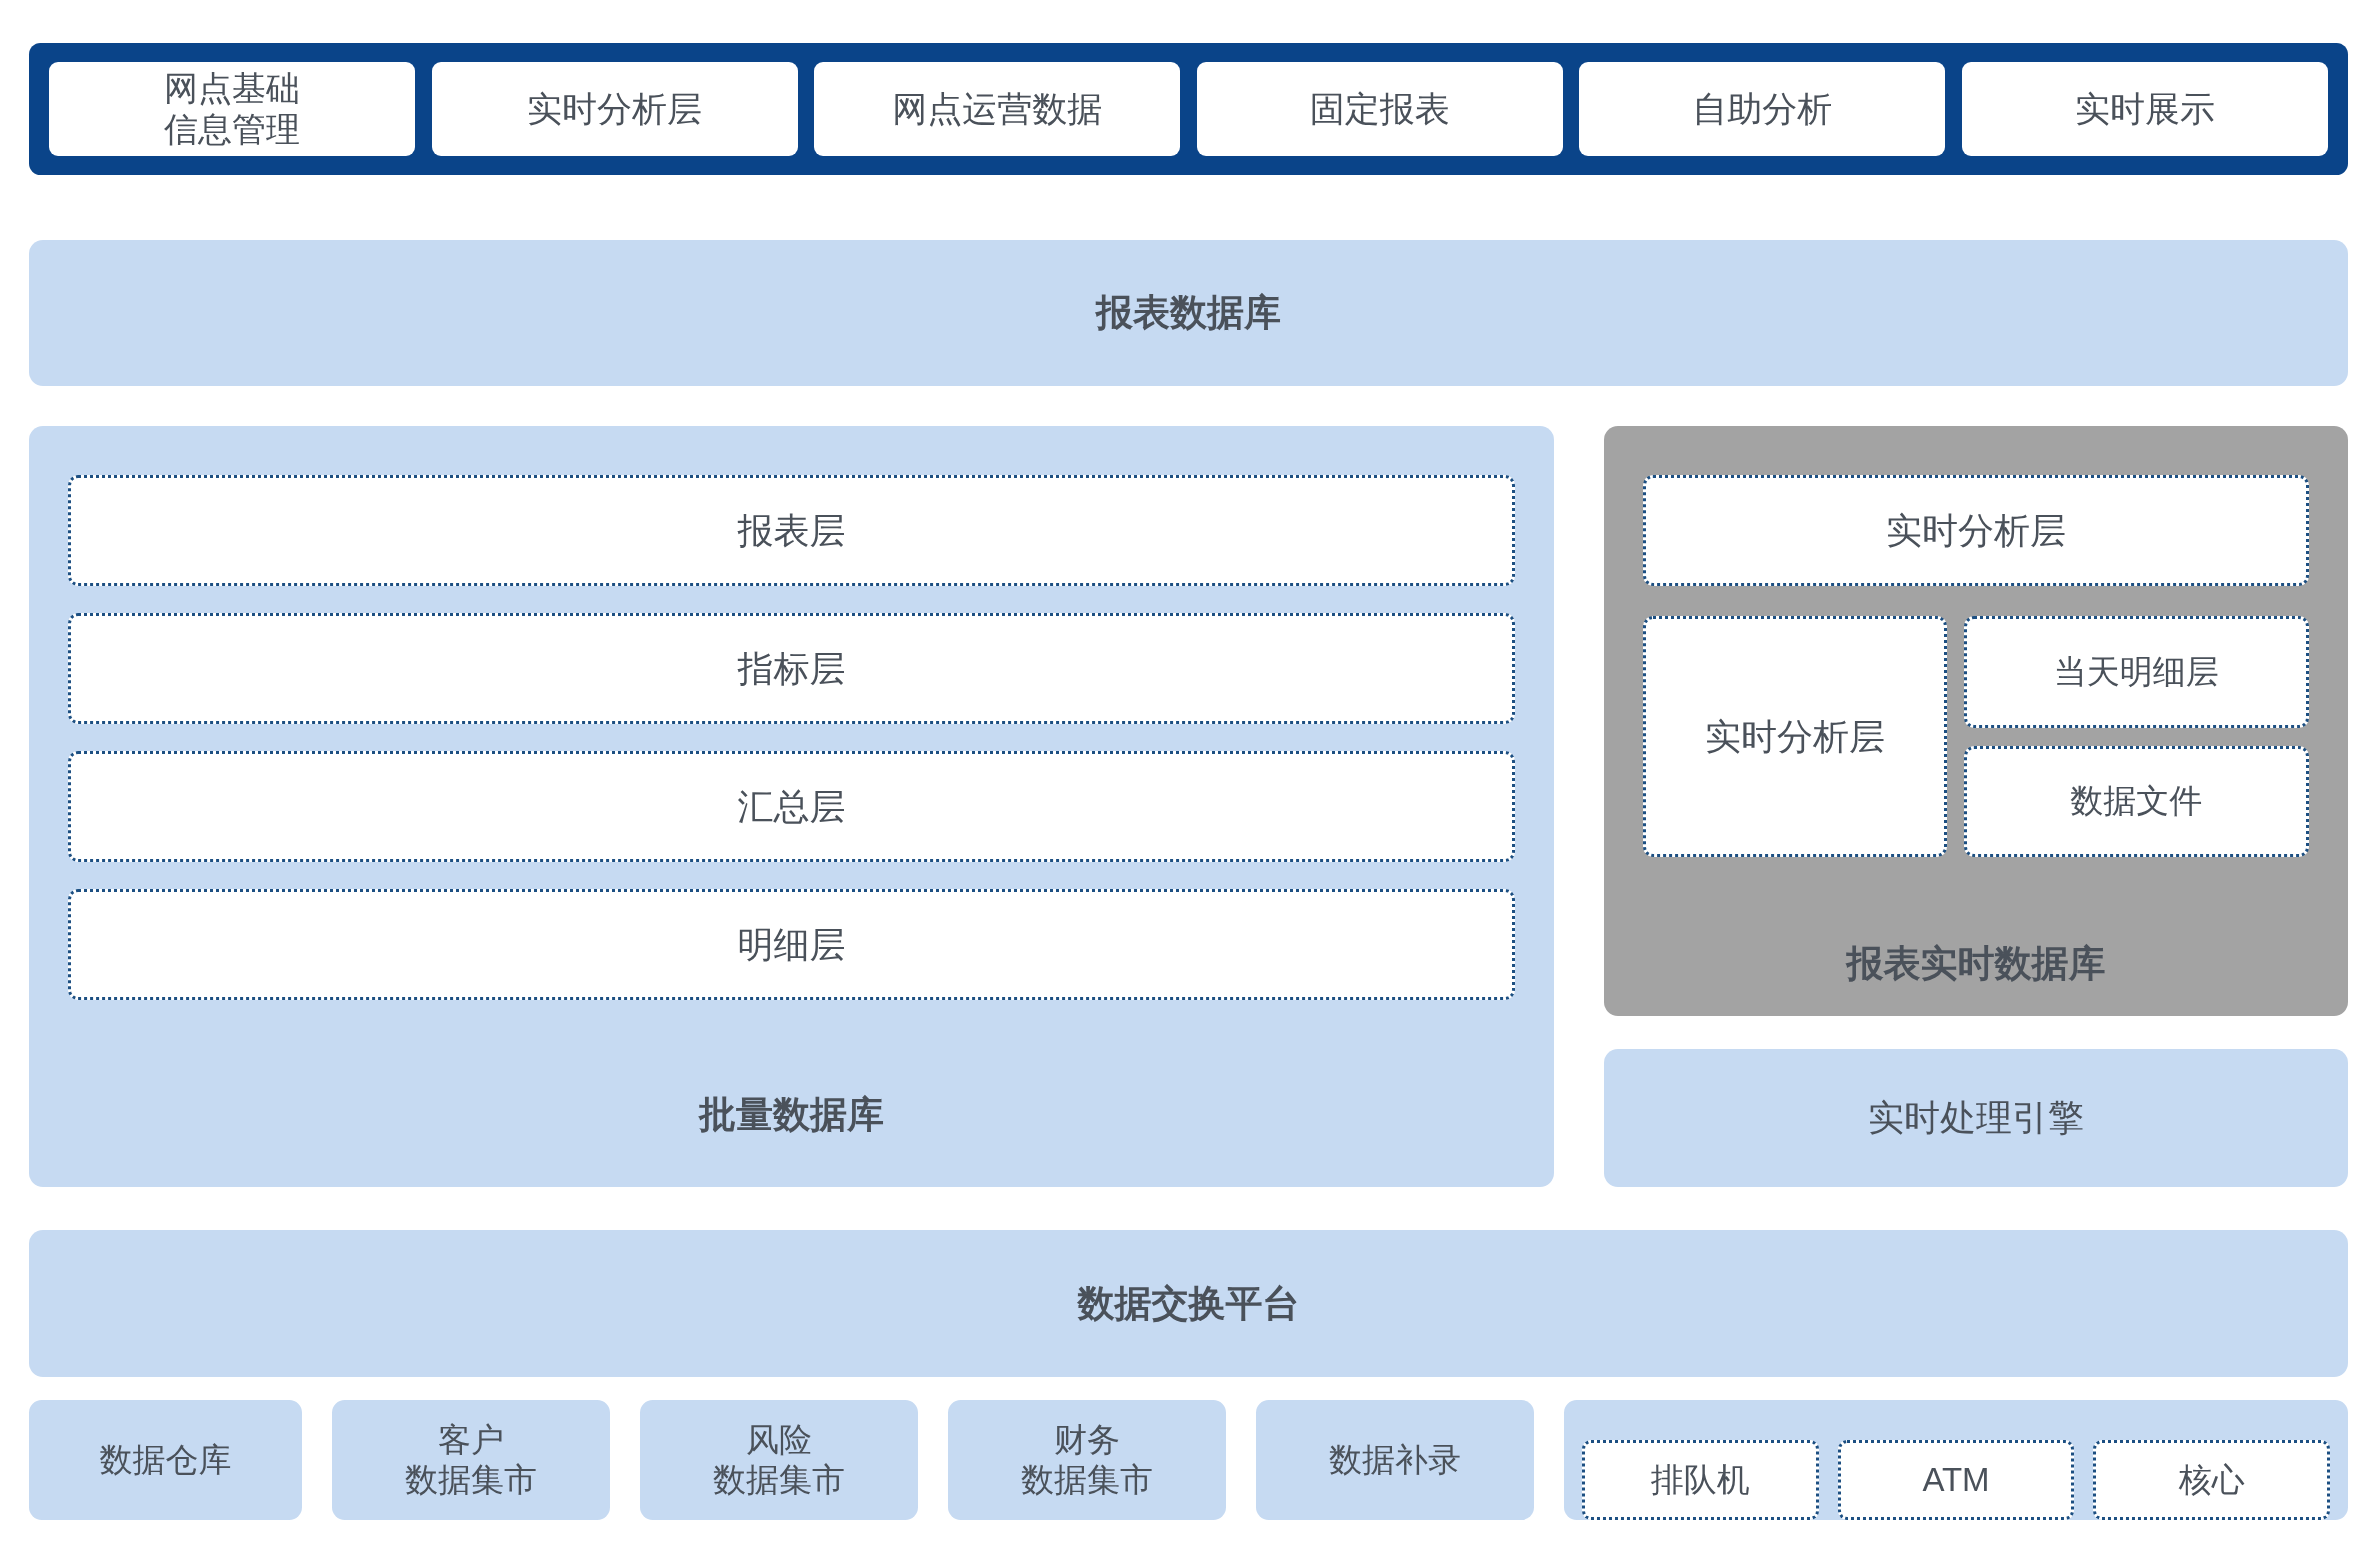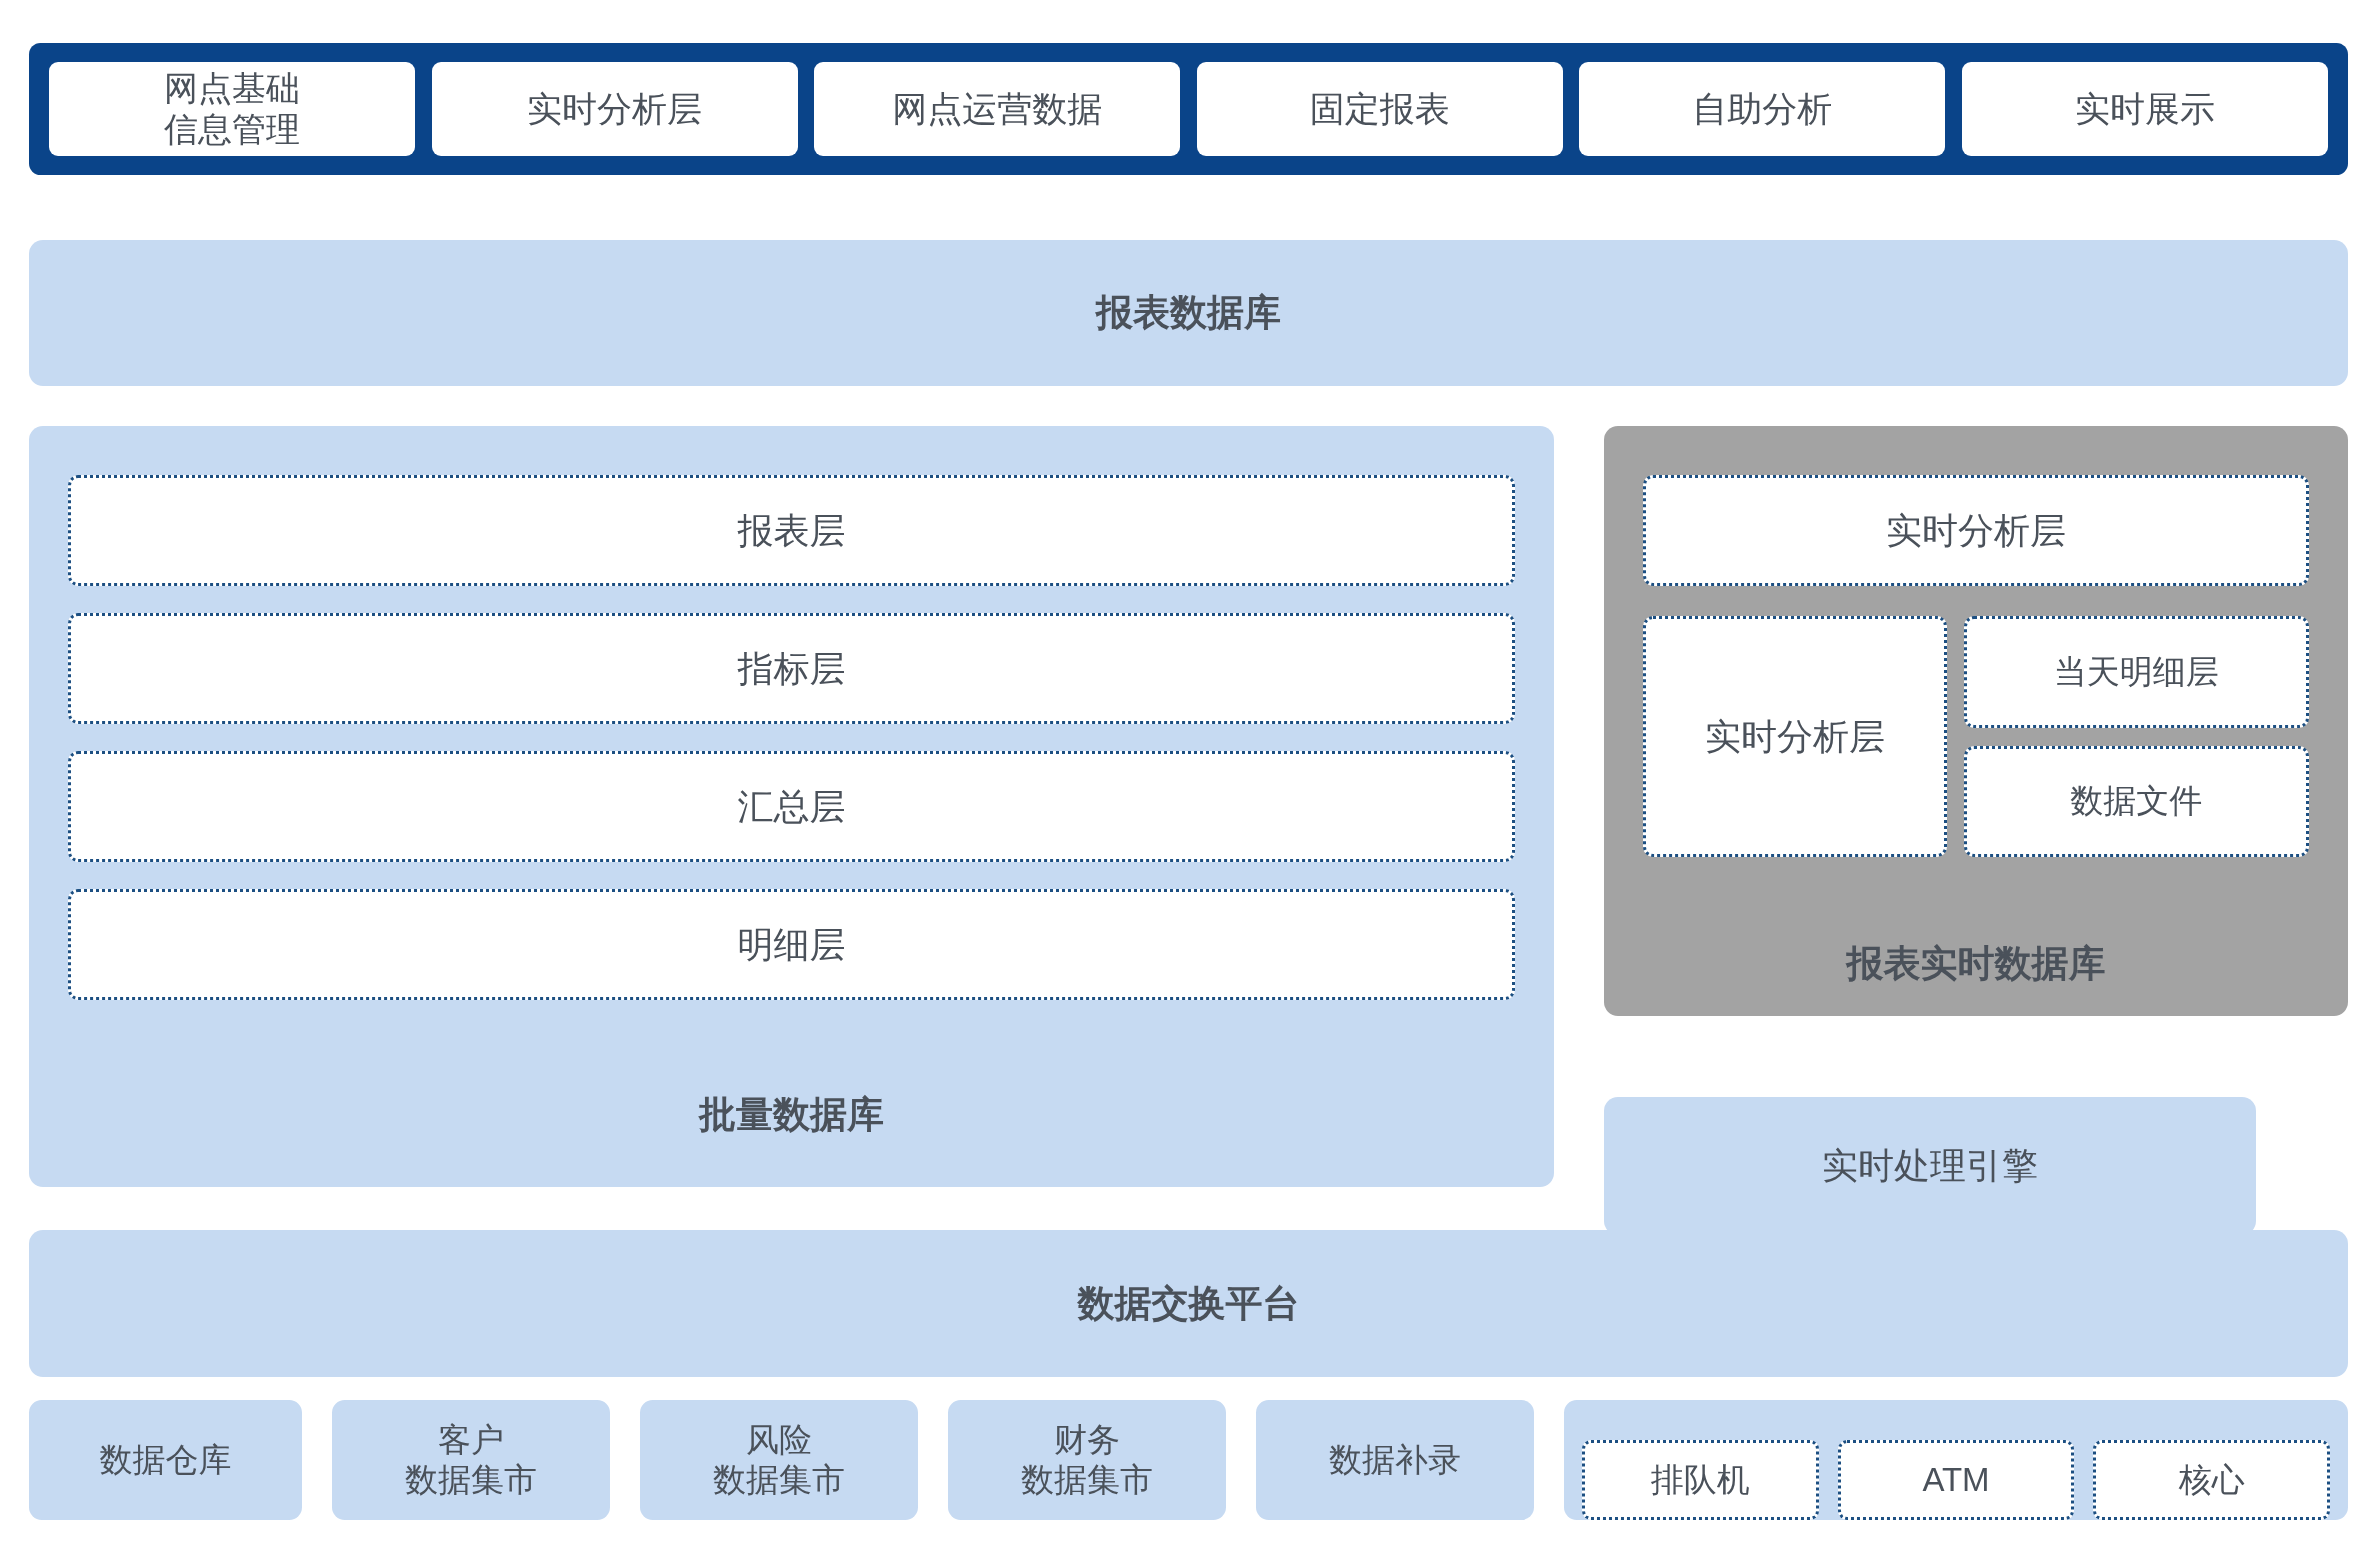--- a/index.html
+++ b/index.html
@@ -168,27 +168,26 @@
     left: 0; right: 0;
     bottom: 27px;
     font-size: 37px;
     font-weight: 700;
     text-align: center;
   }
 
   #rt-engine-band {
     left: 1604px;
     top: 1049px;
-    width: 652px;
+    width: 744px;
     height: 138px;
     position: absolute;
     background: #c6daf2;
     border-radius: 14px;
     box-sizing: border-box;
-    margin-top: 48px;
   }
   #rt-engine-band .engine-label {
     font-size: 36px;
     font-weight: 400;
     width: 100%;
     height: 100%;
   }
 
   
   #exchange-band {

